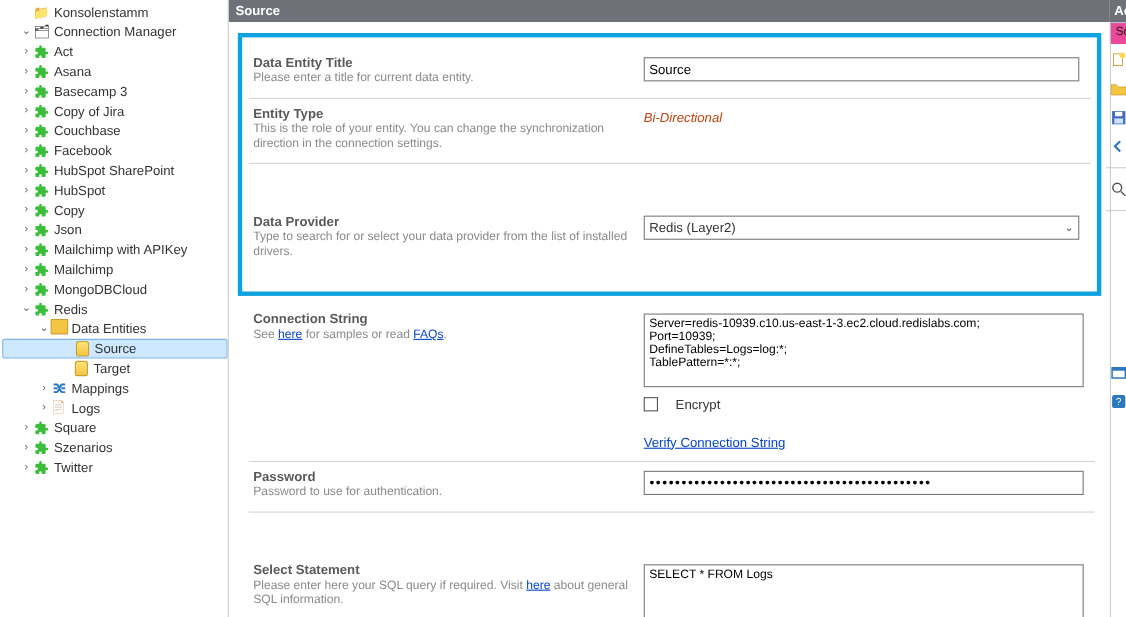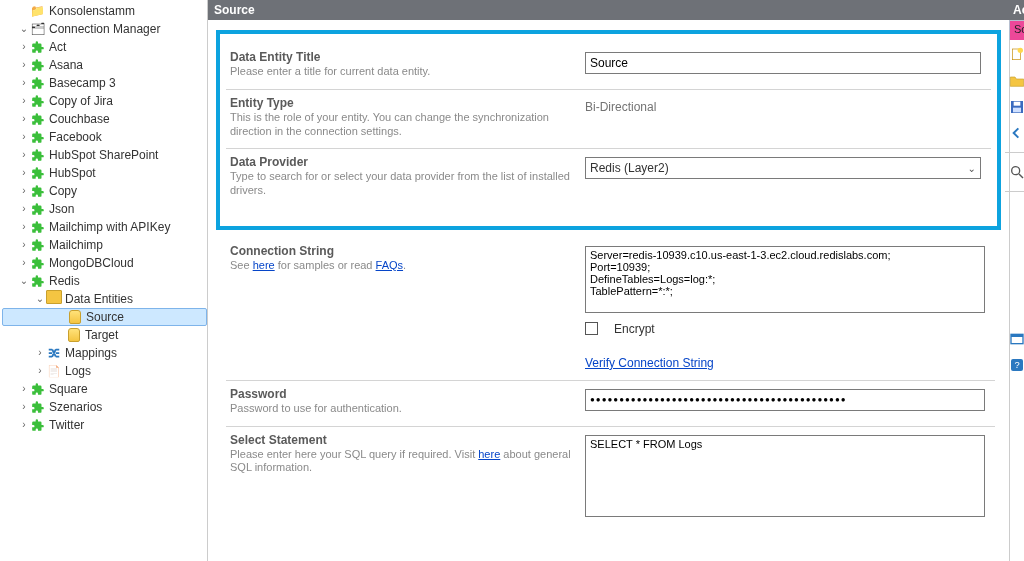--- a/index.html
+++ b/index.html
@@ -28,27 +28,27 @@
   .log-icon::before { content:"📄"; font-size:11px; filter:hue-rotate(180deg); }
 
   
   .main-panel { flex: 1 1 auto; height: 561px; display: flex; flex-direction: column; overflow: hidden; }
   .title-bar { height: 20px; background: #6e7177; color: #fff; font-weight: bold; padding-left: 6px; display: flex; align-items: center; font-size: 12px; }
   .content { flex: 1; overflow-y: auto; background: #fff; }
 
   .highlight-box { margin: 10px 8px 8px 8px; border: 4px solid #0da3df; padding: 10px 6px 18px 6px; }
 
   .field-row { display: flex; align-items: flex-start; padding: 6px 4px 10px 4px; border-bottom: 1px solid #d4d4d4; }
-  .field-row.no-border { border-bottom: none; }
+  .field-row.no-border { border-bottom: none; margin-top: 39px; }
   .field-left { width: 355px; padding-right: 12px; }
   .field-left .flabel { color: #5a5a5a; font-weight: bold; font-size: 12px; }
   .field-left .fdesc { color: #8a8a8a; font-size: 11px; margin-top: 1px; line-height: 1.25; }
   .field-right { flex: 1; padding-top: 2px; padding-right: 6px; }
   .text-input { width: 100%; height: 22px; border: 1px solid #7a7a7a; padding: 2px 4px; font-size: 12px; }
-  .static-value { font-size: 12px; color: #737373; padding-top: 2px; }
+  .static-value { font-size: 12px; color: #c2410c; padding-top: 2px; font-style: italic; }
   .combo { width:100%; height:22px; border:1px solid #7a7a7a; background:#fff; display:flex; align-items:center; justify-content:space-between; padding:0 4px; cursor:pointer;}
   .combo .chev { font-size:10px; color:#555; }
   .textarea { width:100%; border:1px solid #7a7a7a; font-size:11px; font-family:"Segoe UI",sans-serif; padding:2px 4px; resize:none; overflow-y:scroll;}
   .link { color:#0645c8; text-decoration:underline; cursor:pointer; }
   .checkbox-row { display:flex; align-items:center; gap:16px; margin-top:6px; }
   .chk { width:13px; height:13px; border:1px solid #555; background:#fff; cursor:pointer; }
   .password { width:100%; height:22px; border:1px solid #7a7a7a; padding:2px 4px; font-size:8px; letter-spacing:1px; }
 
   
   .right-panel { width:15px; height:561px; display:flex; flex-direction:column; }

